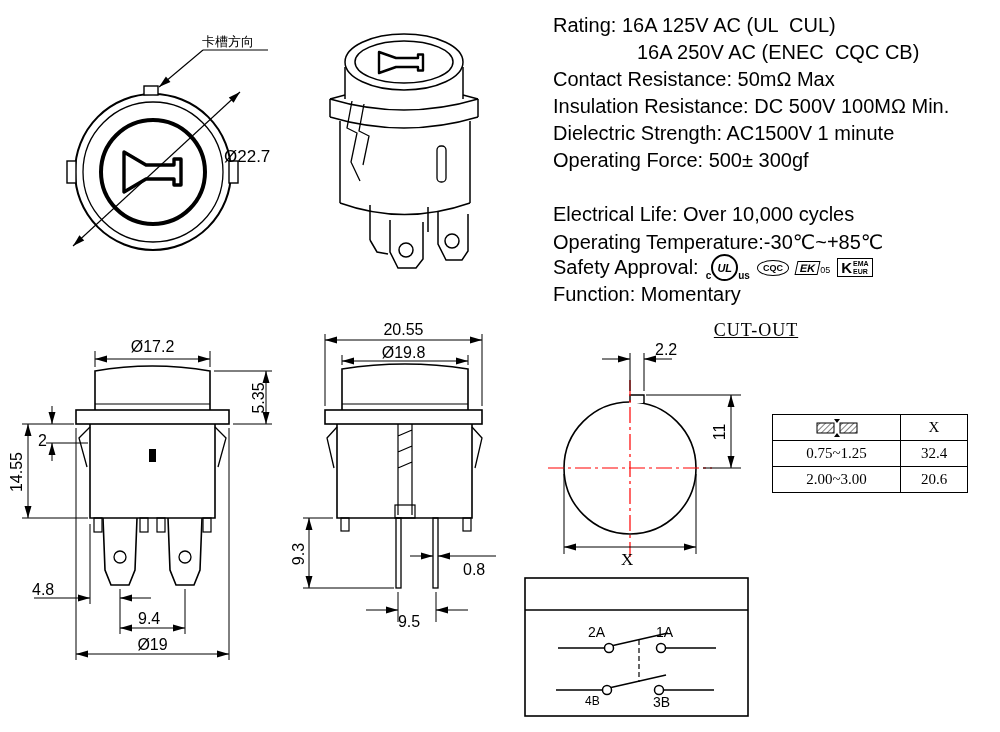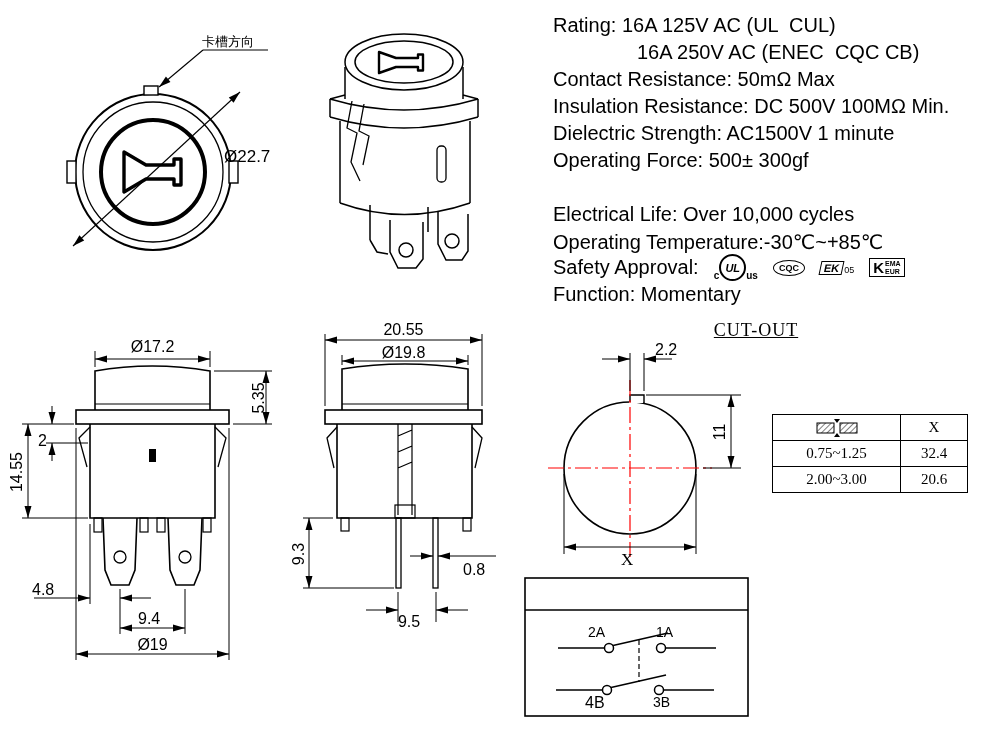--- a/index.html
+++ b/index.html
@@ -6,21 +6,21 @@
   body{width:1000px;height:732px;position:relative;background:#fff;color:#000;
        font-family:"Liberation Sans","DejaVu Sans",sans-serif;overflow:hidden;}
   .page{position:absolute;left:0;top:0;width:1000px;height:732px;background:#fff;}
   svg.linework{position:absolute;left:0;top:0;}
   .abs{position:absolute;white-space:pre;}
   .spec{position:absolute;left:553px;font-size:20px;white-space:pre;}
   .dim{position:absolute;font-size:16px;white-space:pre;}
   .ctr{text-align:center;}
   .rot{transform:rotate(-90deg);transform-origin:center;}
   .serif{font-family:"Liberation Serif","DejaVu Serif",serif;}
-  .approval-row{position:absolute;left:553px;display:flex;align-items:center;gap:15px;font-size:20px;}
+  .approval-row{position:absolute;left:553px;display:flex;align-items:center;gap:7px;font-size:20px;}
   .mark-ul{display:inline-flex;align-items:flex-end;}
   .mark-ul .tiny{font-size:10px;font-weight:bold;line-height:1;}
   .mark-ul .circle{width:23px;height:23px;border:2px solid #000;border-radius:50%;display:flex;
                    align-items:center;justify-content:center;font-size:11px;font-weight:bold;font-style:italic;}
   .mark-cqc{border:1.5px solid #000;border-radius:50%;padding:2px 5px;font-size:9px;font-weight:bold;}
   .mark-ek{display:inline-flex;align-items:flex-end;gap:1px;}
   .mark-ek .box{border:1.5px solid #000;transform:skewX(-12deg);padding:0 3px;font-size:11px;font-weight:bold;}
   .mark-ek .num{font-size:9px;}
   .mark-kema{display:inline-flex;border:1.5px solid #000;padding:1px 3px;align-items:center;gap:1px;}
   .mark-kema .k{font-size:15px;font-weight:bold;line-height:1;}
@@ -278,16 +278,16 @@
   </tr>
   <tr>
     <td class="c1">2.00~3.00</td>
     <td class="c2">20.6</td>
   </tr>
 </tbody>
     </table>
 
 <div class="abs" style="left:588px;top:624px;font-size:14px;text-align:center;">2A</div>
 <div class="abs" style="left:656px;top:624px;font-size:14px;">1A</div>
-<div class="abs" style="left:585px;top:694px;font-size:16px;">4B</div>
+<div class="abs" style="left:585px;top:694px;font-size:12px;">4B</div>
 <div class="abs" style="left:653px;top:694px;font-size:14px;">3B</div>
 
 </div>
 
 </body></html>

